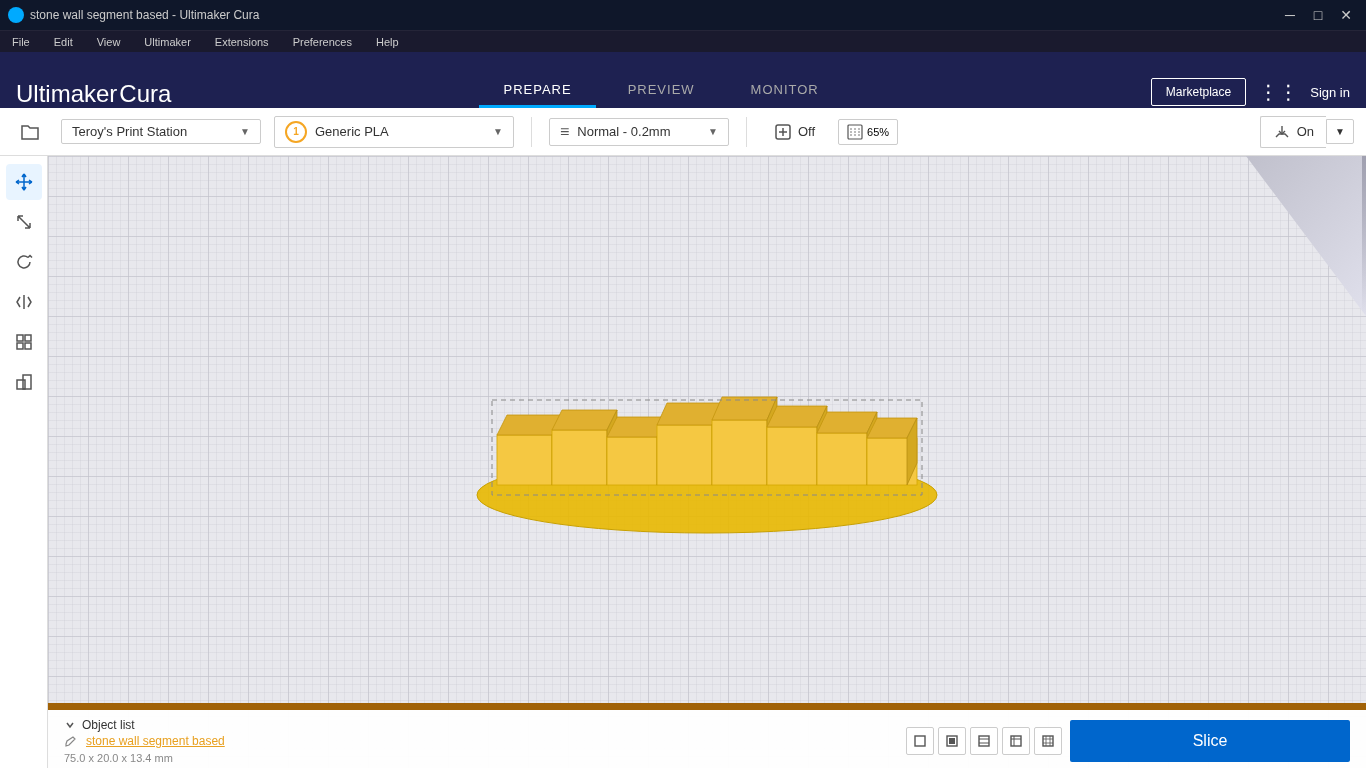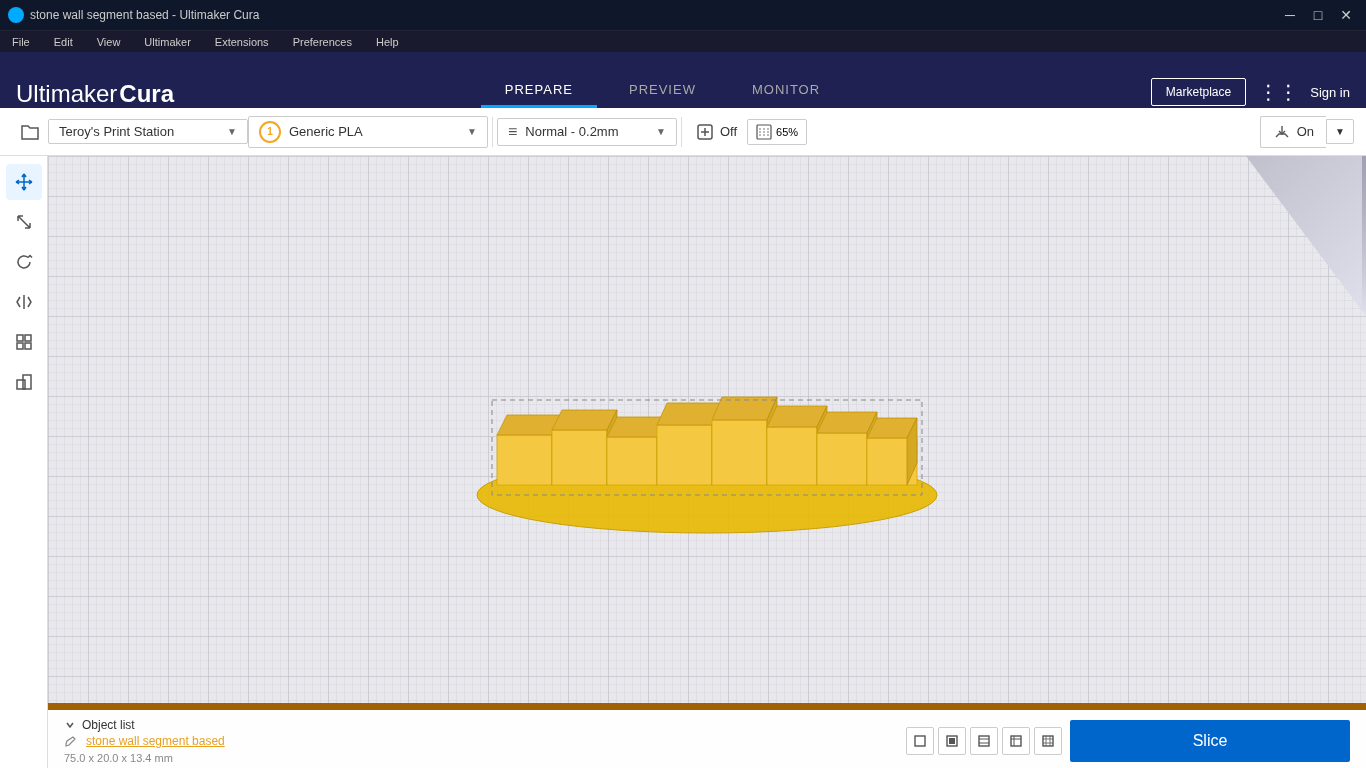--- a/index.html
+++ b/index.html
@@ -24,41 +24,41 @@
     }
     .menu-item { cursor: pointer; padding: 2px 4px; }
 
     
     .main-header {
       display: flex; align-items: flex-end; justify-content: space-between;
       background: #1e2151; height: 56px; padding: 0 16px;
     }
     .logo { display: flex; align-items: center; gap: 2px; }
     .logo-ultimaker { color: white; font-size: 24px; font-weight: 300; }
-    .logo-cura { color: white; font-size: 24px; font-weight: 700; }
+    .logo-cura { color: white; font-size: 24px; font-weight: 400; }
     .nav-tabs { display: flex; gap: 8px; }
     .nav-tab {
       padding: 8px 24px; color: #aaa; font-size: 13px; cursor: pointer;
       border-bottom: 3px solid transparent; letter-spacing: 1px;
     }
     .nav-tab.active { color: white; border-bottom: 3px solid #00aaff; }
     .header-right { display: flex; align-items: center; gap: 8px; }
     .marketplace-btn {
       border: 1px solid white; color: white; background: none;
       padding: 6px 14px; font-size: 12px; cursor: pointer; border-radius: 2px;
     }
     .grid-icon { color: white; font-size: 20px; cursor: pointer; padding: 4px; }
     .signin-btn {
       background: none; border: none; color: white; font-size: 13px; cursor: pointer;
     }
 
     
     .toolbar {
       display: flex; align-items: center; background: white; height: 48px;
-      padding: 4px 12px; border-bottom: 1px solid #ddd; gap: 0;
+      padding: 4px 12px; border-bottom: 1px solid #ddd; gap: 13px;
     }
     .folder-btn { width: 36px; height: 36px; display: flex; align-items: center; justify-content: center; cursor: pointer; color: #333; font-size: 18px; }
     .printer-select {
       display: flex; align-items: center; gap: 8px;
       border: 1px solid #ccc; padding: 4px 10px; border-radius: 2px;
       min-width: 200px; cursor: pointer; background: white;
     }
     .printer-select-text { font-size: 13px; color: #333; flex: 1; }
     .dropdown-arrow { font-size: 10px; color: #666; }
     .material-select {

